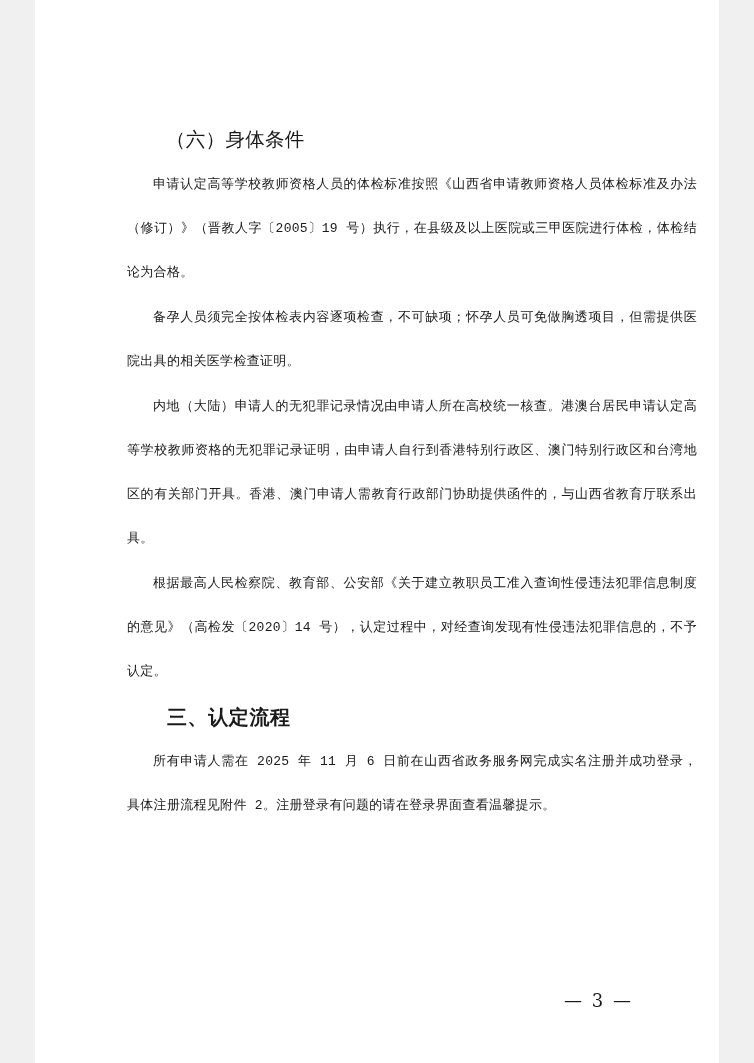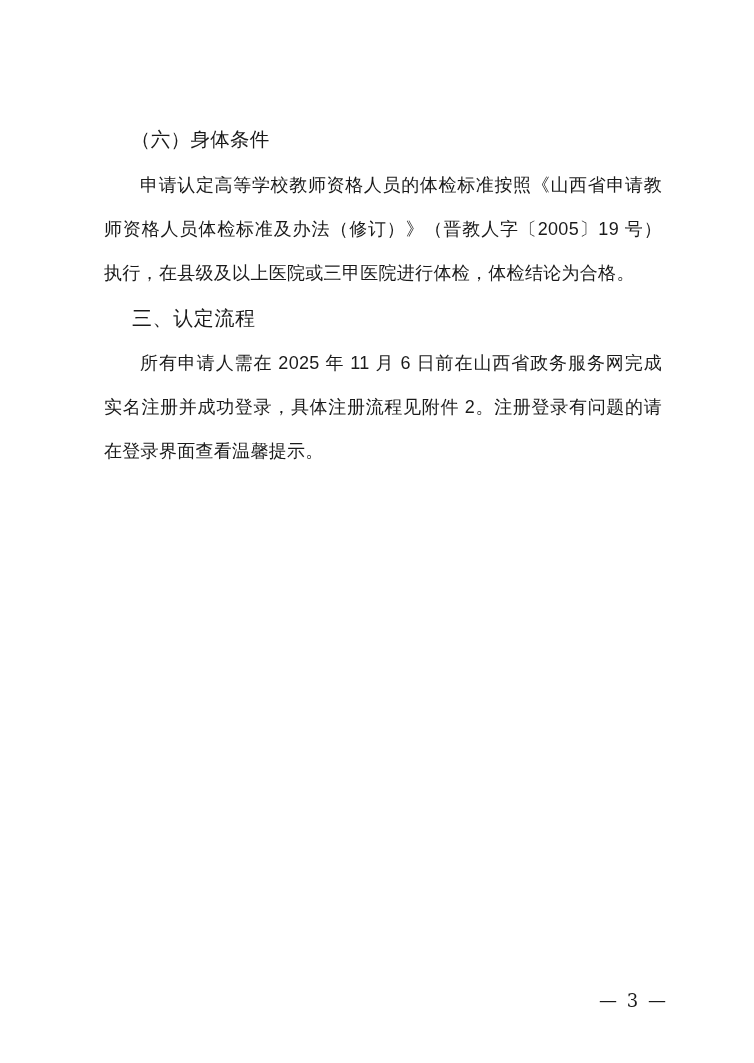--- a/index.html
+++ b/index.html
@@ -1,52 +1,52 @@
 <!DOCTYPE html>
 <html><head>
 <meta charset="utf-8">
 <style>
   html, body {
     margin: 0;
     padding: 0;
     background: #f0f0f0;
   }
   .page {
-    width: 754px;
+    width: 684px;
     height: 1063px;
     background: #ffffff;
     margin: 0 auto;
     position: relative;
     box-sizing: border-box;
     font-family: "DejaVu Serif", "Liberation Serif", serif;
     color: #1a1a1a;
     overflow: hidden;
   }
   .content {
     position: absolute;
     left: 92px;
     top: 118px;
     width: 570px;
   }
   p.para {
-    margin: 0 0 1px 12px;
-    font-size: 18px;
+    margin: 0 0 1px 0;
+    font-size: 13px;
     line-height: 44px;
     text-align: justify;
     text-justify: inter-ideograph;
     text-indent: 2em;
     letter-spacing: 0.3px;
-    font-family: Liberation Sans, sans-serif;
+    font-family: Liberation Mono, monospace;
   }
   p.heading {
     margin: 0 0 1px 0;
     font-size: 20px;
     line-height: 44px;
     text-indent: 2em;
-    font-weight: normal;
+    font-weight: bold;
     letter-spacing: 0.6px;
     font-family: "DejaVu Serif", "Liberation Serif", serif;
   }
   p.sub {
     margin: 0 0 1px 0;
     font-size: 19.5px;
     line-height: 44px;
     text-indent: 2em;
     letter-spacing: 0.3px;
   }
@@ -61,19 +61,22 @@
   }
 </style>
 </head>
 <body>
 
 <div class="page">
   <div class="content">
 
     <p class="sub">（六）身体条件</p>
     <p class="para">申请认定高等学校教师资格人员的体检标准按照《山西省申请教师资格人员体检标准及办法（修订）》（晋教人字〔2005〕19 号）执行，在县级及以上医院或三甲医院进行体检，体检结论为合格。</p>
+    <p class="para">备孕人员须完全按体检表内容逐项检查，不可缺项；怀孕人员可免做胸透项目，但需提供医院出具的相关医学检查证明。</p>
+    <p class="para">内地（大陆）申请人的无犯罪记录情况由申请人所在高校统一核查。港澳台居民申请认定高等学校教师资格的无犯罪记录证明，由申请人自行到香港特别行政区、澳门特别行政区和台湾地区的有关部门开具。香港、澳门申请人需教育行政部门协助提供函件的，与山西省教育厅联系出具。</p>
+    <p class="para">根据最高人民检察院、教育部、公安部《关于建立教职员工准入查询性侵违法犯罪信息制度的意见》（高检发〔2020〕14 号），认定过程中，对经查询发现有性侵违法犯罪信息的，不予认定。</p>
     <p class="heading">三、认定流程</p>
     <p class="para">所有申请人需在 2025 年 11 月 6 日前在山西省政务服务网完成实名注册并成功登录，具体注册流程见附件 2。注册登录有问题的请在登录界面查看温馨提示。</p>
 
   </div>
 
   <div class="page-number">— 3 —</div>
 </div>
 
 </body></html>

